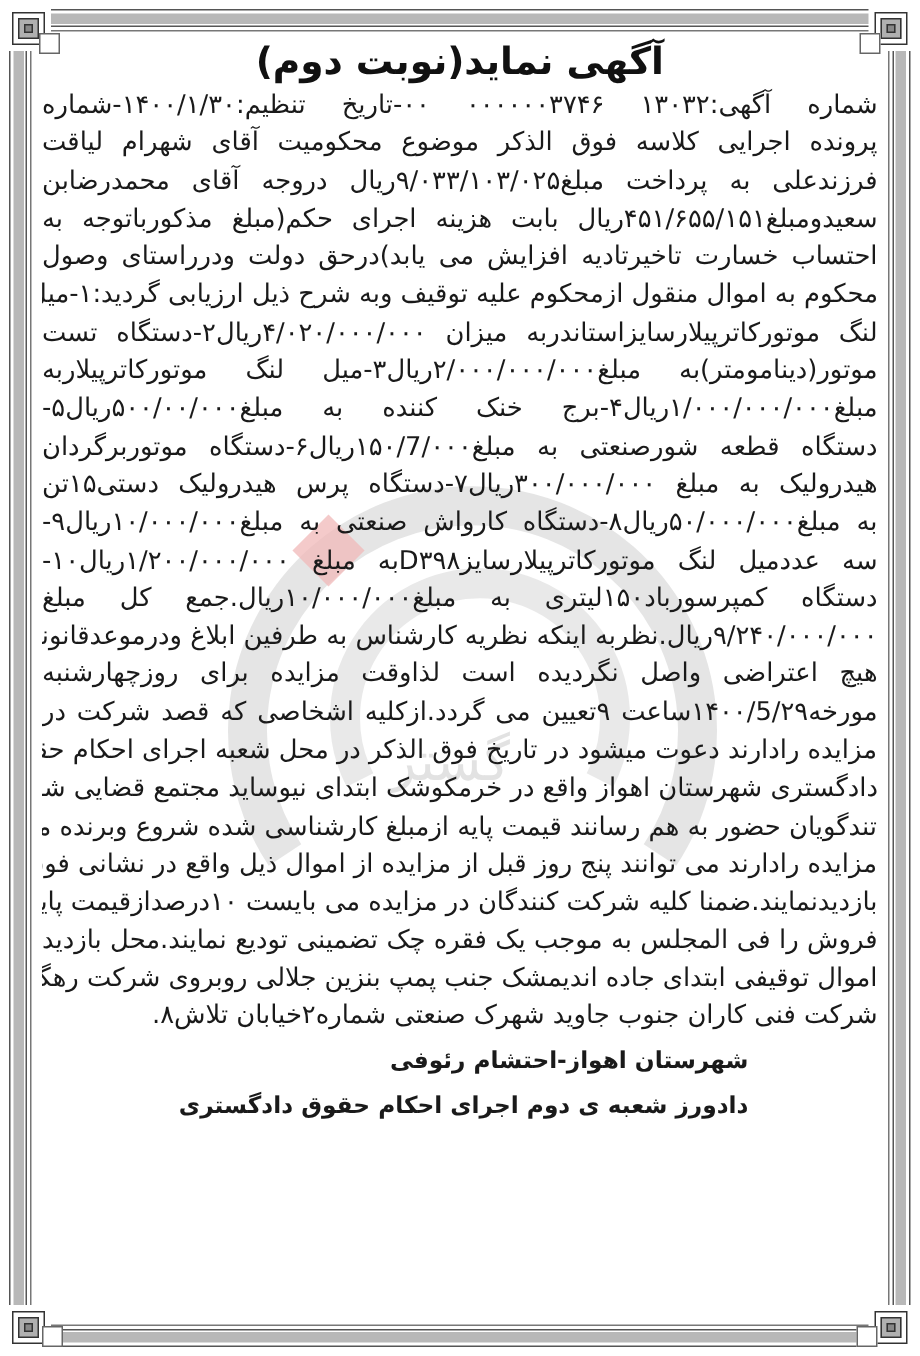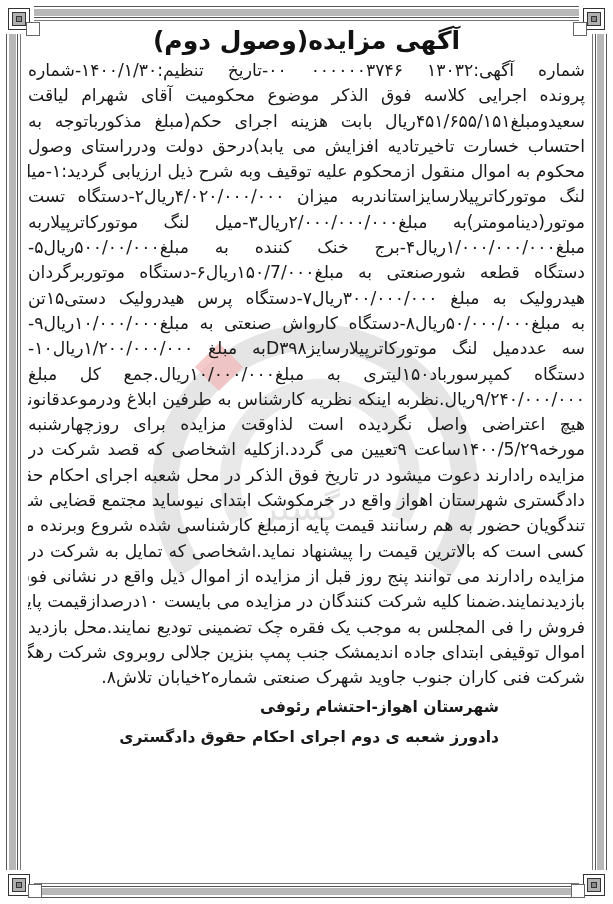--- a/index.html
+++ b/index.html
@@ -180,43 +180,43 @@
 </div>
 
 <svg class="watermark" viewBox="0 0 330 360">
   <path d="M 40 300 A 150 150 0 1 1 290 300" fill="none" stroke="#cfcfcf" stroke-width="26" opacity="0.55"></path>
   <path d="M 90 250 A 90 90 0 1 1 250 250" fill="none" stroke="#d4d4d4" stroke-width="20" opacity="0.5"></path>
   <rect x="52" y="80" width="34" height="34" fill="#f0b8b8" opacity="0.75" transform="rotate(45 69 97)"></rect>
   <text x="150" y="250" font-size="36" fill="#d0d0d0" opacity="0.6" text-anchor="middle" font-family="DejaVu Sans, sans-serif">گستر</text>
 </svg>
 
 <div class="content">
-  <h1 class="title">آگهی مزایده(وصول دوم)</h1>
+  <h1 class="title">آگهی نماید(نوبت دوم)</h1>
 
   <div class="body-text">
     <span class="line">شماره آگهی:۱۳۰۳۲ ۰۰۰۰۰۰۳۷۴۶ ۰۰-تاریخ تنظیم:۱۴۰۰/۱/۳۰-شماره</span>
     <span class="line">پرونده اجرایی کلاسه فوق الذکر موضوع محکومیت آقای شهرام لیاقت</span>
+    <span class="line">فرزندعلی به پرداخت مبلغ۹/۰۳۳/۱۰۳/۰۲۵ریال دروجه آقای محمدرضابن</span>
     <span class="line">سعیدومبلغ۴۵۱/۶۵۵/۱۵۱ریال بابت هزینه اجرای حکم(مبلغ مذکورباتوجه به</span>
     <span class="line">احتساب خسارت تاخیرتادیه افزایش می یابد)درحق دولت ودرراستای وصول</span>
     <span class="line">محکوم به اموال منقول ازمحکوم علیه توقیف وبه شرح ذیل ارزیابی گردید:۱-میل</span>
     <span class="line">لنگ موتورکاترپیلارسایزاستاندربه میزان ۴/۰۲۰/۰۰۰/۰۰۰ریال۲-دستگاه تست</span>
     <span class="line">موتور(دینامومتر)به مبلغ۲/۰۰۰/۰۰۰/۰۰۰ریال۳-میل لنگ موتورکاترپیلاربه</span>
     <span class="line">مبلغ۱/۰۰۰/۰۰۰/۰۰۰ریال۴-برج خنک کننده به مبلغ۵۰۰/۰۰/۰۰۰ریال۵-</span>
     <span class="line">دستگاه قطعه شورصنعتی به مبلغ۱۵۰/7/۰۰۰ریال۶-دستگاه موتوربرگردان</span>
     <span class="line">هیدرولیک به مبلغ ۳۰۰/۰۰۰/۰۰۰ریال۷-دستگاه پرس هیدرولیک دستی۱۵تن</span>
     <span class="line">به مبلغ۵۰/۰۰۰/۰۰۰ریال۸-دستگاه کارواش صنعتی به مبلغ۱۰/۰۰۰/۰۰۰ریال۹-</span>
     <span class="line">سه عددمیل لنگ موتورکاترپیلارسایزD۳۹۸به مبلغ ۱/۲۰۰/۰۰۰/۰۰۰ریال۱۰-</span>
     <span class="line">دستگاه کمپرسورباد۱۵۰لیتری به مبلغ۱۰/۰۰۰/۰۰۰ریال.جمع کل مبلغ</span>
     <span class="line">۹/۲۴۰/۰۰۰/۰۰۰ریال.نظربه اینکه نظریه کارشناس به طرفین ابلاغ ودرموعدقانونی</span>
     <span class="line">هیچ اعتراضی واصل نگردیده است لذاوقت مزایده برای روزچهارشنبه</span>
     <span class="line">مورخه۱۴۰۰/5/۲۹ساعت ۹تعیین می گردد.ازکلیه اشخاصی که قصد شرکت در</span>
     <span class="line">مزایده رادارند دعوت میشود در تاریخ فوق الذکر در محل شعبه اجرای احکام حقوقی</span>
     <span class="line">دادگستری شهرستان اهواز واقع در خرمکوشک ابتدای نیوساید مجتمع قضایی شهید</span>
     <span class="line">تندگویان حضور به هم رسانند قیمت پایه ازمبلغ کارشناسی شده شروع وبرنده مزایده</span>
-    <span class="line">کسی است که بالاترین قیمت را پیشنهاد نماید.اشخاصی که تمایل به شرکت در</span>
     <span class="line">مزایده رادارند می توانند پنج روز قبل از مزایده از اموال ذیل واقع در نشانی فوق الذکر</span>
     <span class="line">بازدیدنمایند.ضمنا کلیه شرکت کنندگان در مزایده می بایست ۱۰درصدازقیمت پایه</span>
     <span class="line">فروش را فی المجلس به موجب یک فقره چک تضمینی تودیع نمایند.محل بازدید</span>
     <span class="line">اموال توقیفی ابتدای جاده اندیمشک جنب پمپ بنزین جلالی روبروی شرکت رهگشا</span>
     <span class="line last">شرکت فنی کاران جنوب جاوید شهرک صنعتی شماره۲خیابان تلاش۸.</span>
   </div>
 
   <div class="signature">
     <span class="sig-line second">شهرستان اهواز-احتشام رئوفی</span>
     <span class="sig-line first">دادورز شعبه ی دوم اجرای احکام حقوق دادگستری</span>

